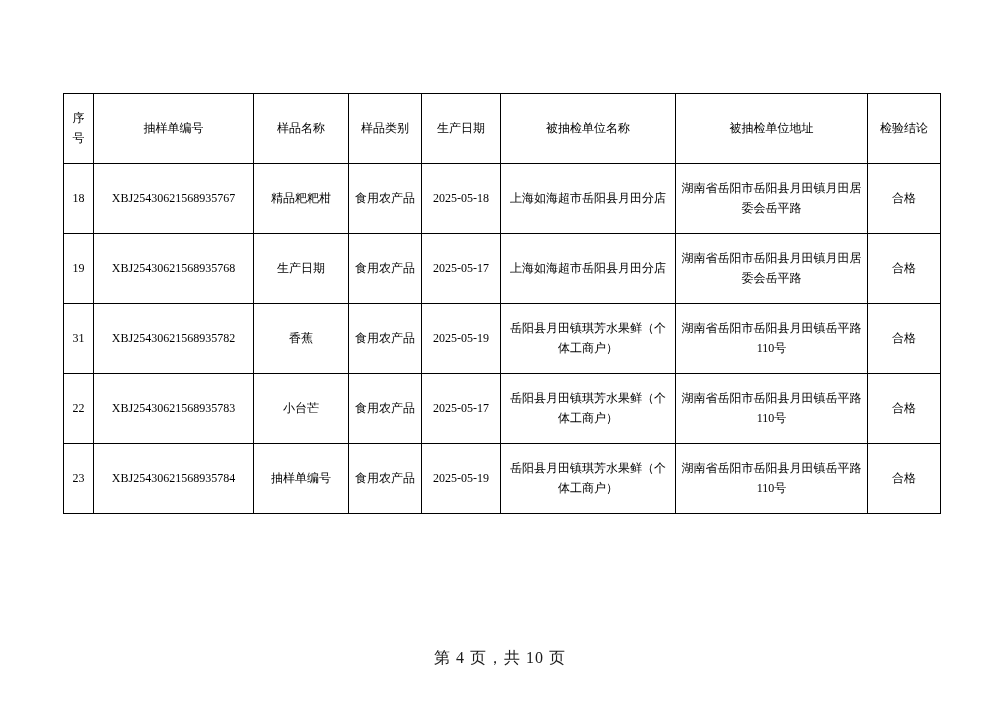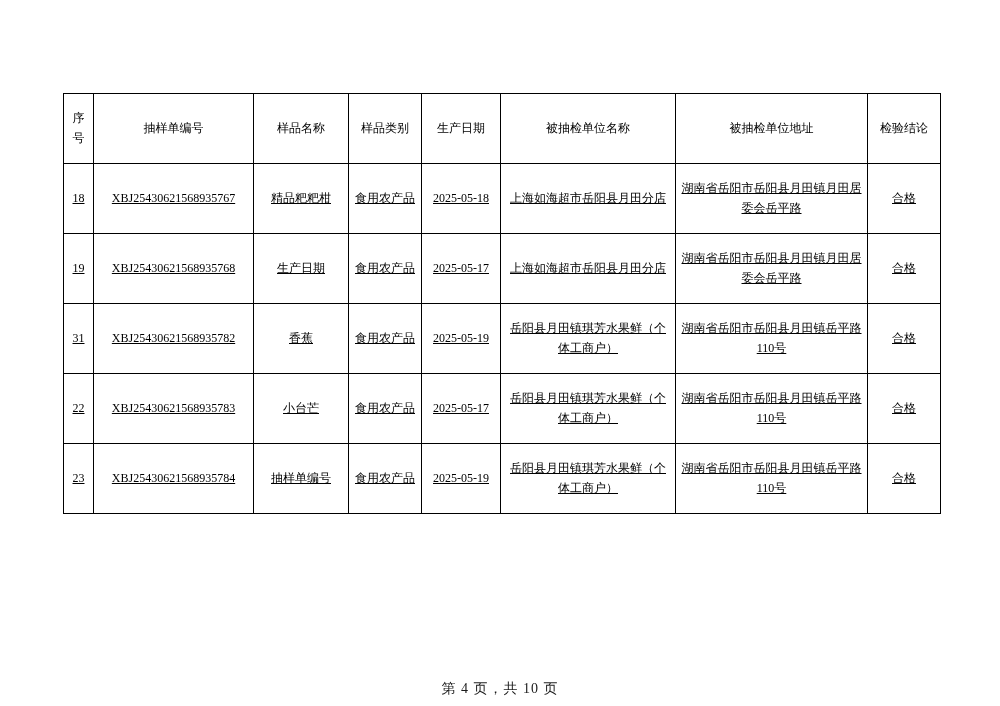--- a/index.html
+++ b/index.html
@@ -31,28 +31,28 @@
     text-align: center;
     vertical-align: middle;
     font-size: 12px;
     font-weight: normal;
     line-height: 1.65;
     padding: 2px 5px;
     word-break: break-all;
     background: #ffffff;
   }
   .report-table thead tr { height: 70px; }
-  .report-table tbody tr { height: 70px; text-decoration: underline; }
+  .report-table tbody tr { height: 70px; }
   .page-footer {
     position: absolute;
     left: 0;
-    top: 680px;
+    top: 648px;
     width: 100%;
     text-align: center;
-    font-size: 14px;
+    font-size: 16px;
     letter-spacing: 1px;
     color: #1a1a1a;
   }
 </style>
 </head>
 <body>
 
 <div class="page">
 
   <table class="report-table">

